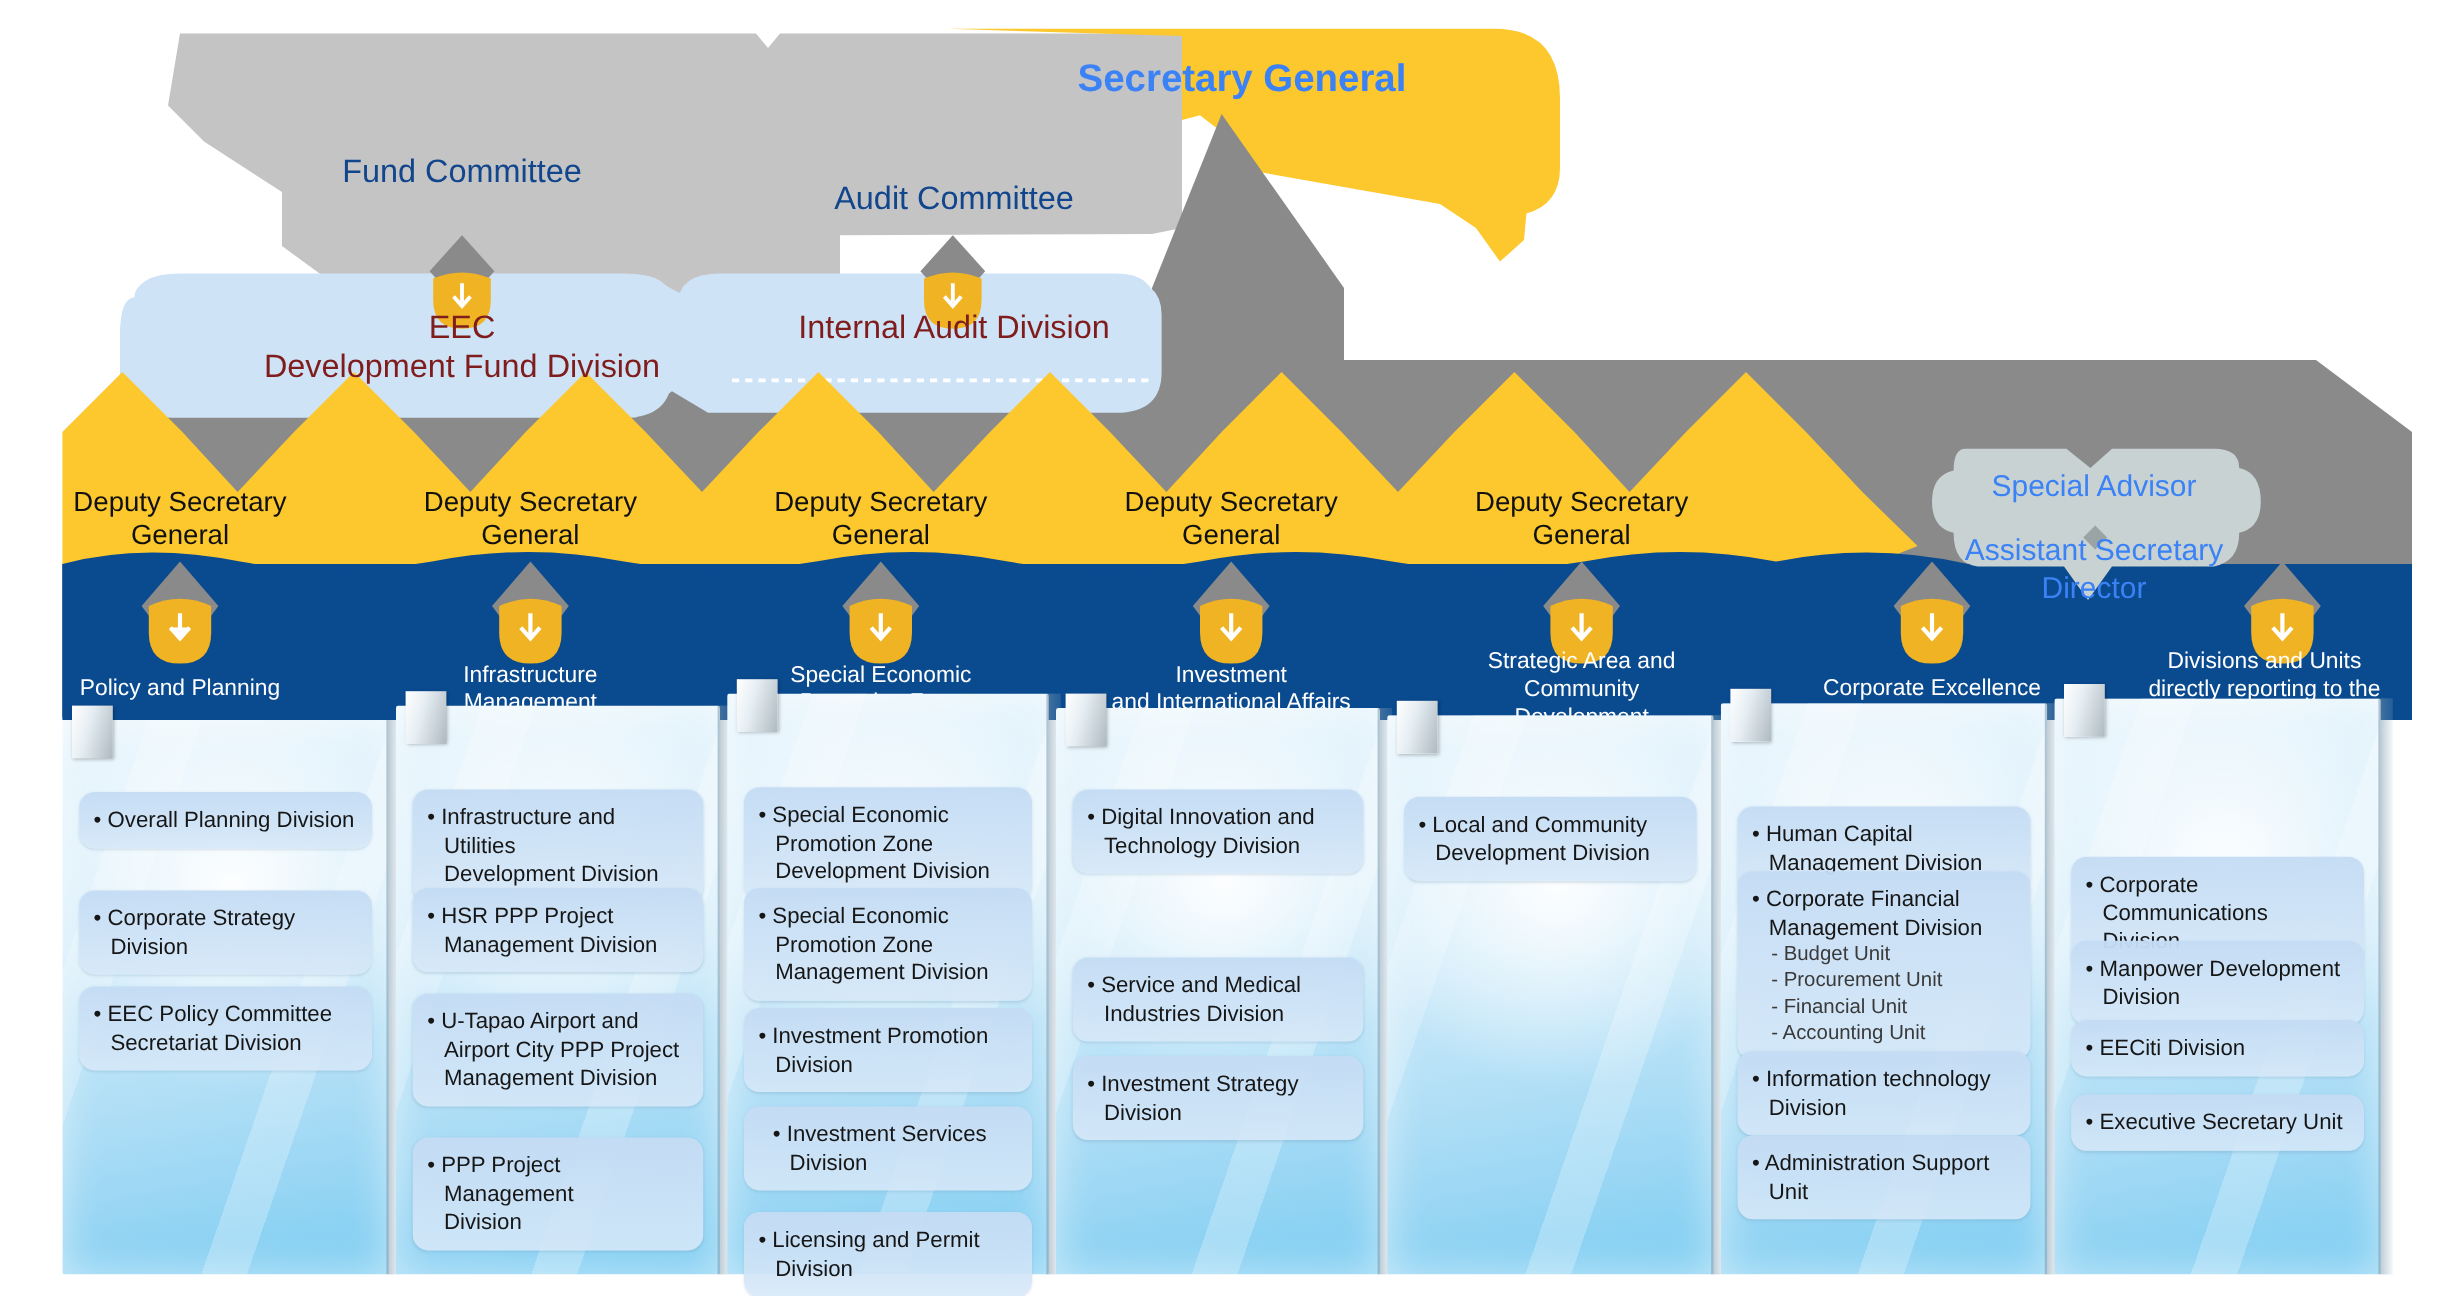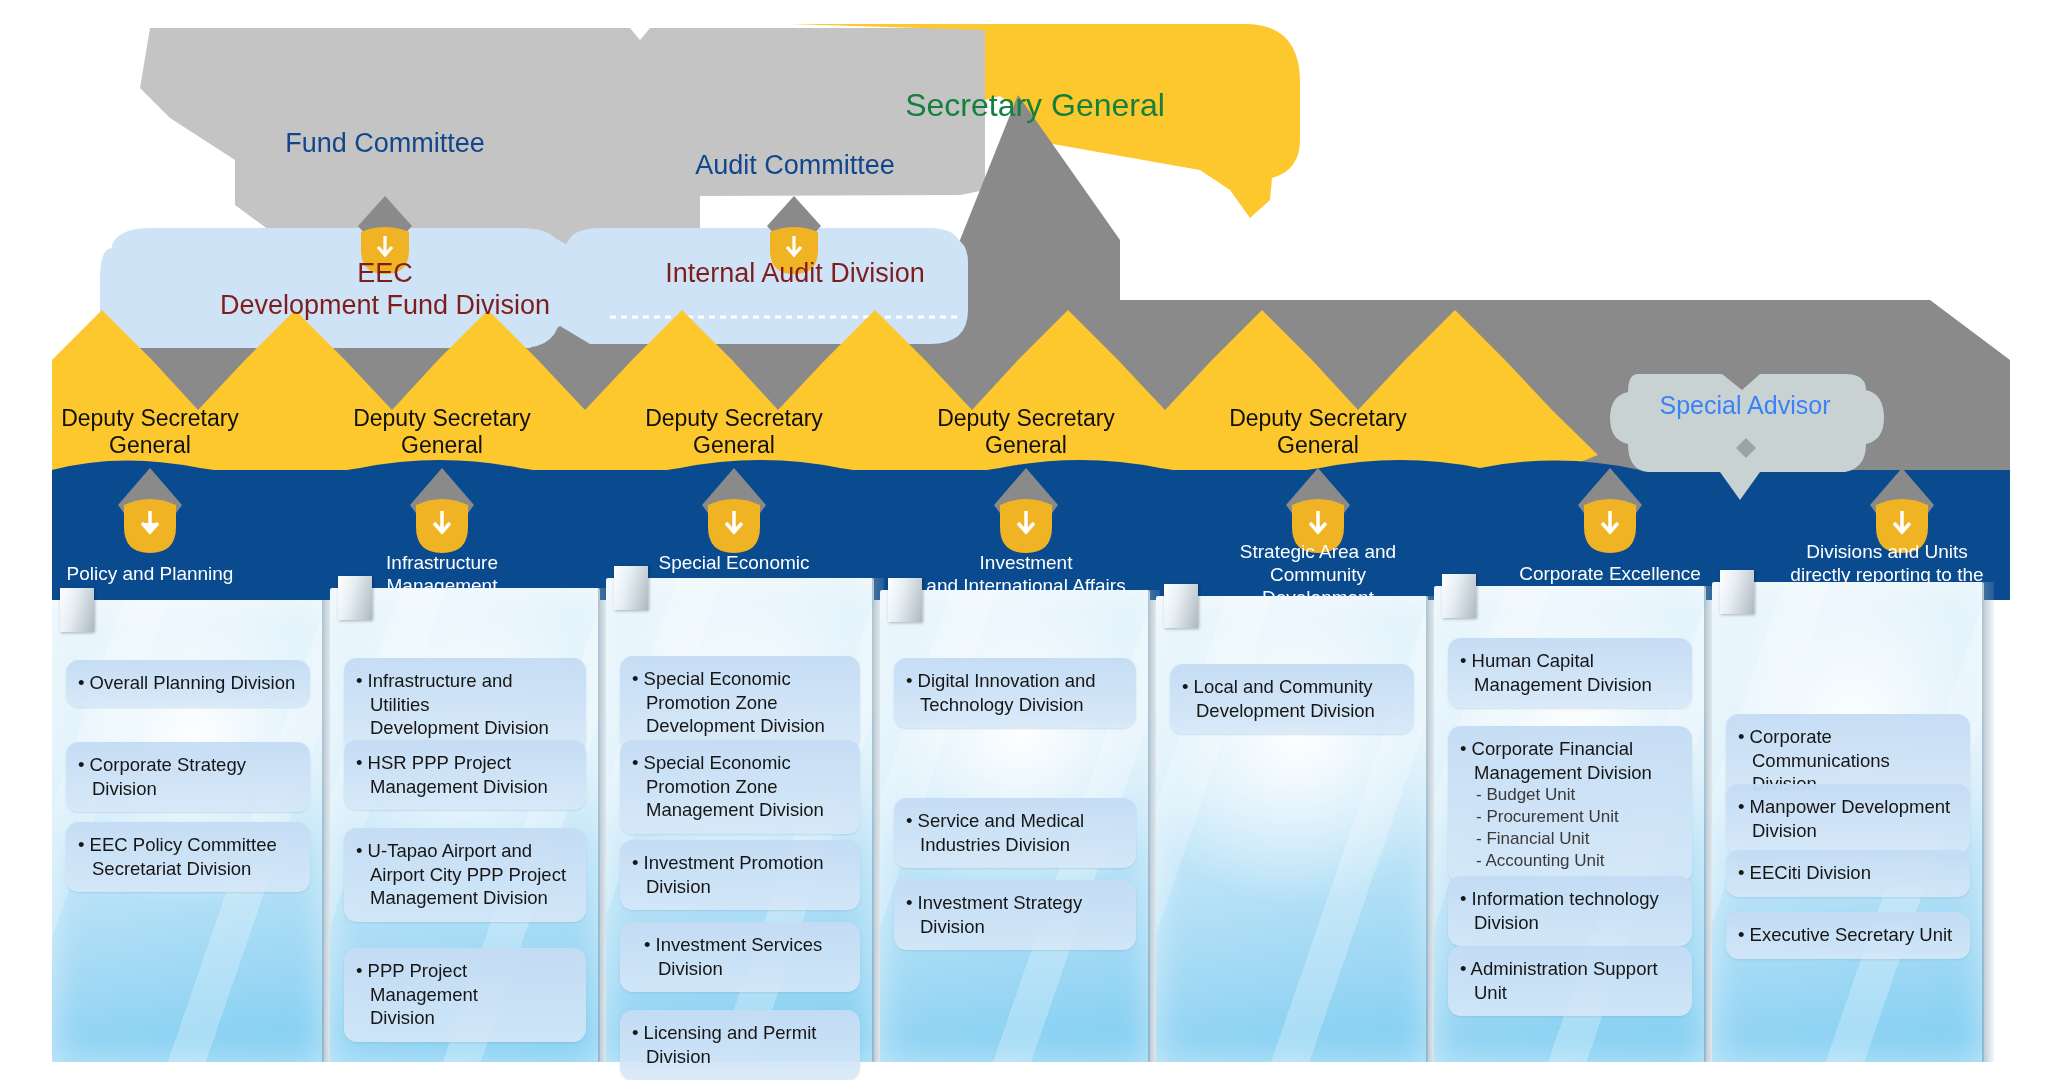--- a/index.html
+++ b/index.html
@@ -3,21 +3,21 @@
 <meta charset="utf-8">
 <style>
   html,body{margin:0;padding:0;background:#ffffff;}
   body{width:2048px;height:1080px;overflow:hidden;font-family:"Liberation Sans",sans-serif;}
   #stage{position:relative;width:2048px;height:1080px;background:#fff;}
   svg.layer{position:absolute;left:0;top:0;width:2048px;height:1080px;}
 
   .lbl{position:absolute;text-align:center;line-height:1.18;pointer-events:none;}
 
   .committee-label{color:#12468c;font-size:27px;}
-  .sg-label{color:#15803d;font-size:32px;font-weight:normal;margin-top:40px;}
+  .sg-label{color:#3b82f6;font-size:32px;font-weight:bold;}
   .fund-label{color:#7f1d1d;font-size:27px;}
   .dsg-label{color:#111111;font-size:23px;}
   .advisor-label{color:#3b82f6;font-size:25px;line-height:1.22;}
   .dept-label{color:#ffffff;font-size:19px;line-height:1.22;}
 
   
   #columns{position:absolute;left:0;top:600px;width:2048px;height:480px;}
   .col{position:absolute;top:0;bottom:0;}
   .col .colbg{position:absolute;left:0;top:0;right:0;bottom:0;
      background:
@@ -163,20 +163,22 @@
   <div class="lbl committee-label" style="left:240px;top:128px;width:290px;">Fund Committee</div>
 
   <div class="lbl committee-label" style="left:650px;top:150px;width:290px;">Audit Committee</div>
 
   <div class="lbl fund-label" style="left:190px;top:258px;width:390px;white-space:pre-line;">EEC
 Development Fund Division</div>
 
   <div class="lbl fund-label" style="left:640px;top:258px;width:310px;">Internal Audit Division</div>
 
   <div class="lbl advisor-label" style="left:1640px;top:390px;width:210px;">Special Advisor</div>
+  <div class="lbl advisor-label" style="left:1625px;top:444px;width:240px;white-space:pre-line;">Assistant Secretary
+Director</div>
 
   <div class="lbl dsg-label" id="dsg-holder" style="left:0;top:0;width:0;height:0;"></div>
 
   <div id="dept-holder" style="position:absolute;left:0;top:0;width:2048px;height:0;">
       <div class="lbl dept-label" style="left: 5px; top: 562px; width: 290px; white-space: pre-line;">Policy and Planning</div>
       <div class="lbl dept-label" style="left: 297px; top: 551px; width: 290px; white-space: pre-line;">Infrastructure
 Management</div>
       <div class="lbl dept-label" style="left: 589px; top: 551px; width: 290px; white-space: pre-line;">Special Economic
 Promotion Zone</div>
       <div class="lbl dept-label" style="left: 881px; top: 551px; width: 290px; white-space: pre-line;">Investment
@@ -289,21 +291,21 @@
             <p>• Local and Community
 Development Division</p>
           </div>
         </div>
       </div>
       <div class="col" style="left: 1434px; width: 272px; top: -14px; height: 476px;">
         <div class="colbg"></div>
         <div class="tab"></div>
         <div class="edge"></div>
         <div class="items">
-          <div class="chip" style="top: 52px;">
+          <div class="chip" style="top: 86px;">
             <p>• Human Capital
 Management Division</p>
           </div>
           <div class="chip" style="top: 140px;">
             <p>• Corporate Financial
 Management Division</p>
             <p class="sub">- Budget Unit
 - Procurement Unit
 - Financial Unit
 - Accounting Unit</p>

